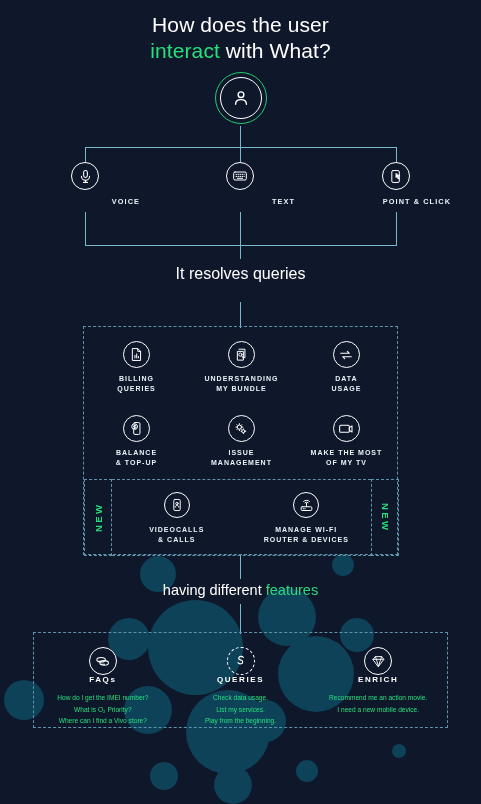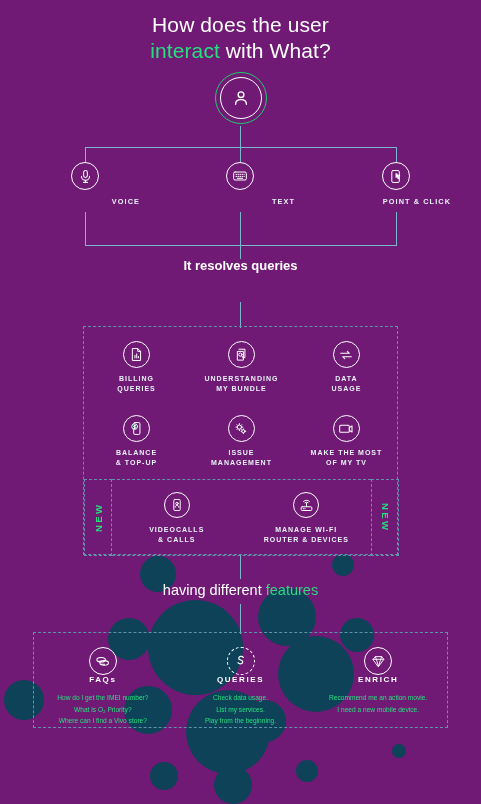--- a/index.html
+++ b/index.html
@@ -7,21 +7,21 @@
     width: 481px;
     height: 804px;
     background: #083449;
     font-family: "Liberation Sans", sans-serif;
     overflow: hidden;
   }
   #page {
     position: relative;
     width: 481px;
     height: 804px;
-    background: #701a75;
+    background: #0f172a;
     overflow: hidden;
   }
 
   
   .bubbles { position: absolute; inset: 0; pointer-events: none; z-index: 0; }
   .bubble { position: absolute; border-radius: 50%; background: #0d4258; }
 
   
   .heading {
     position: absolute;
@@ -29,21 +29,21 @@
     text-align: center;
     color: #ffffff;
     font-weight: 400;
     line-height: 1.25;
     z-index: 5;
   }
   .accent { color: #25e07d; }
   .accent-soft { color: #2fd980; }
 
   .h1 { top: 12px; font-size: 21px; letter-spacing: .1px; }
-  .h2 { top: 258px; font-size: 13px; font-weight: bold; }
+  .h2 { top: 264px; font-size: 16px; }
   .h3 { top: 581px; font-size: 14.5px; }
 
   
   .line { position: absolute; background: #79b7cf; z-index: 2; }
   .vline { width: 1px; }
   .hline { height: 1px; }
 
   
   .circ {
     border-radius: 50%;

